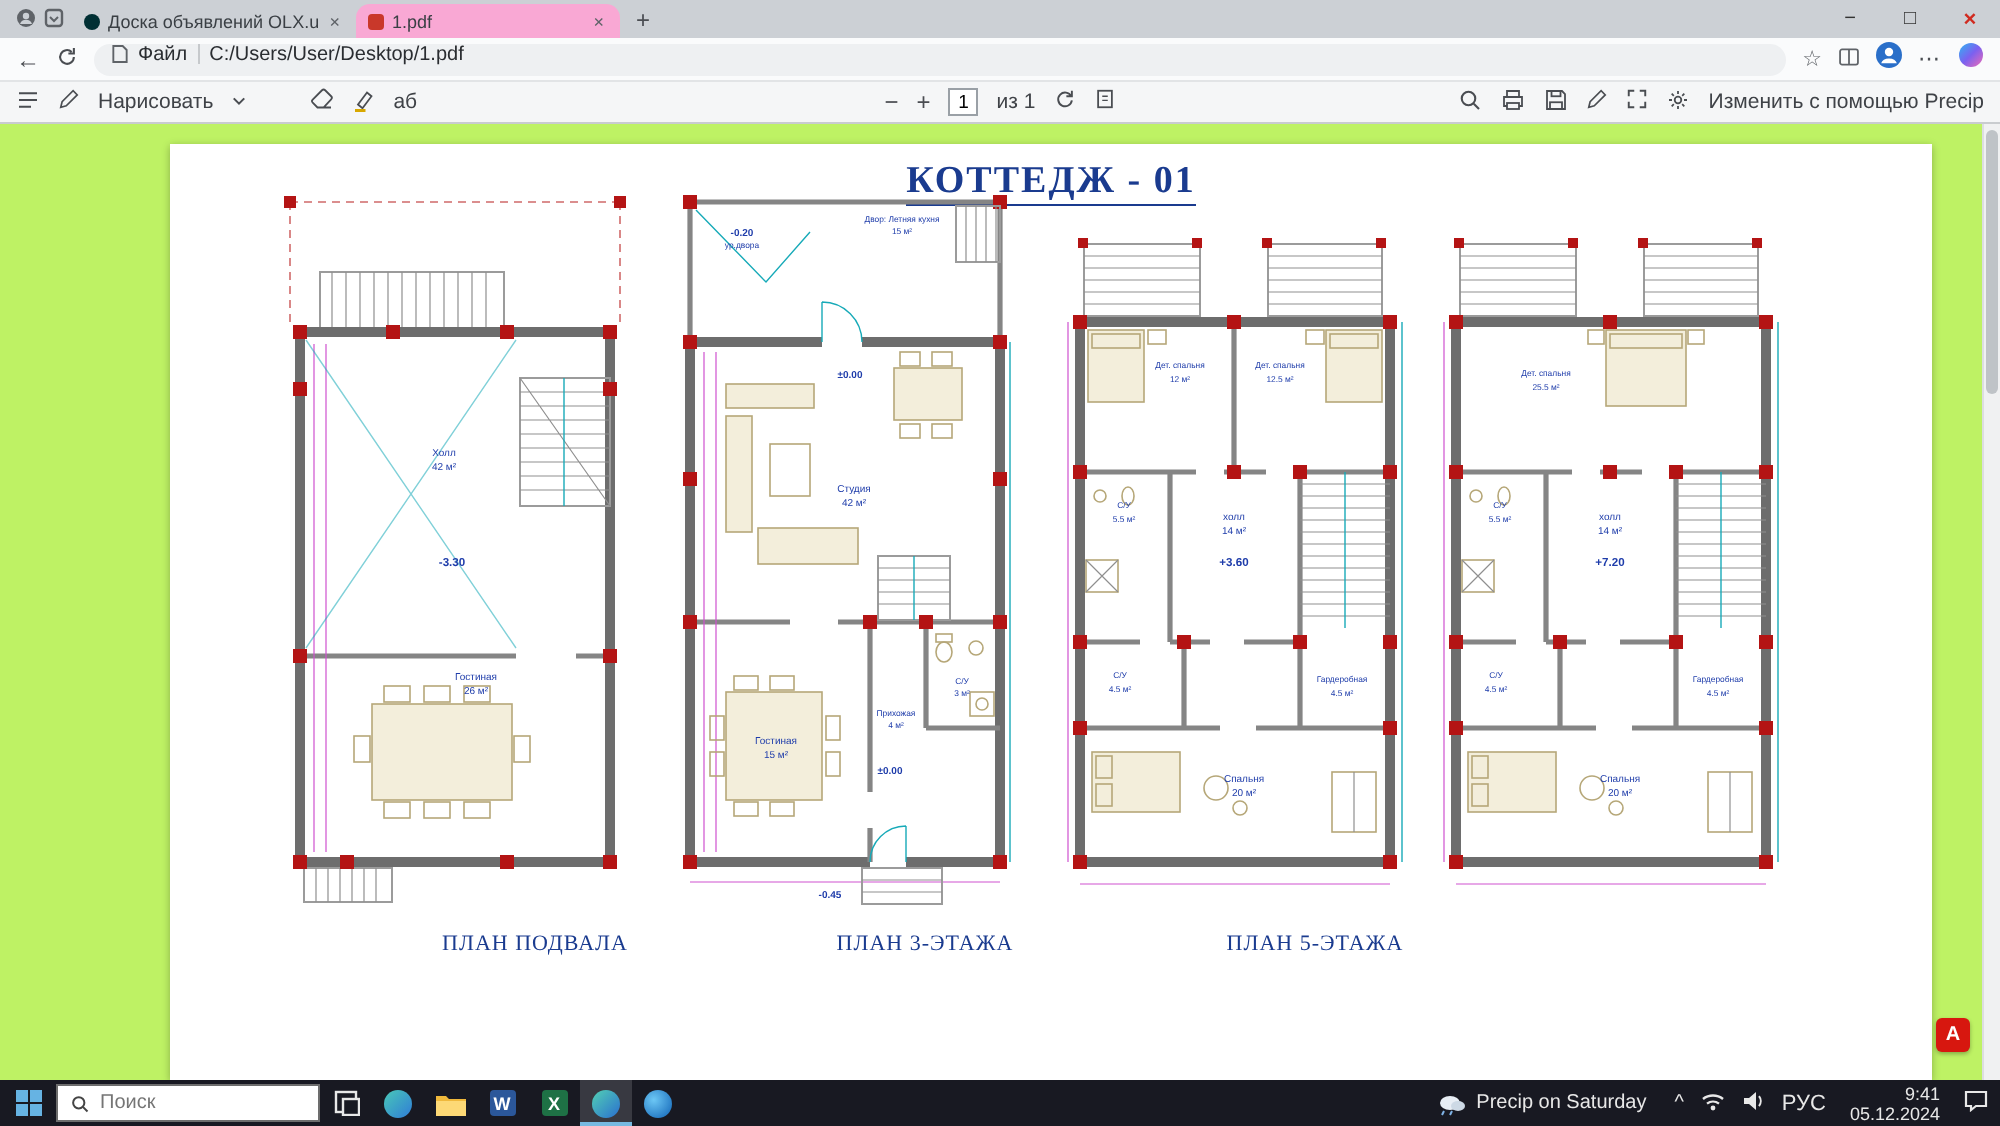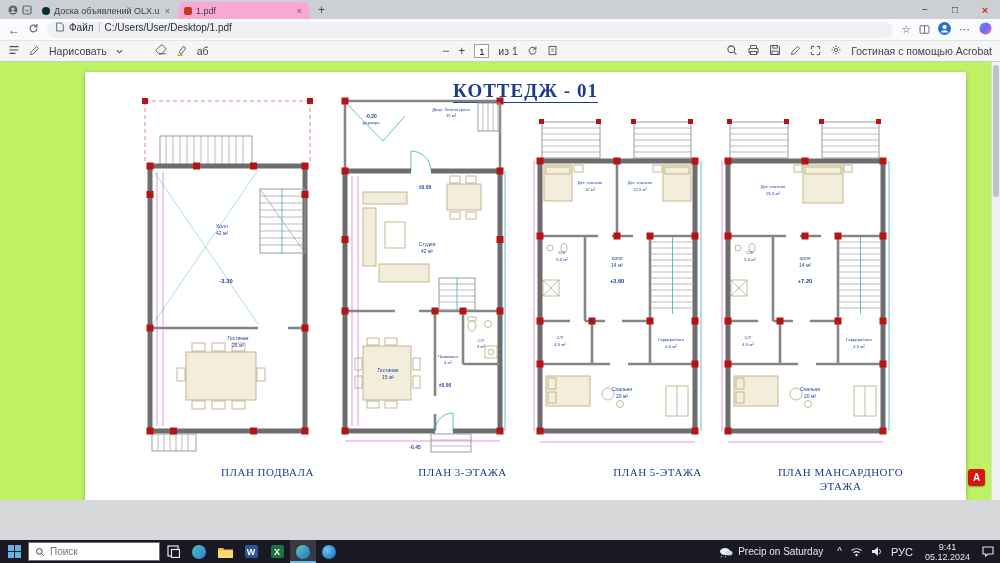--- a/index.html
+++ b/index.html
@@ -62,33 +62,33 @@
   svg.plan text { font-family:"Liberation Sans",sans-serif; }
   .lbl  { fill:#1e3caa; font-size:5px; text-anchor:middle; }
   .lbl4 { fill:#1e3caa; font-size:4.2px; text-anchor:middle; }
   .lvl  { fill:#1e3caa; font-size:5.8px; font-weight:bold; text-anchor:middle; }
 
   .acro-fab { position:absolute; right:15px; bottom:14px; width:17px; height:17px; background:#d7170f; border-radius:3px; display:flex; align-items:center; justify-content:center; color:#fff; font-size:10px; font-weight:bold; box-shadow:0 1px 2px rgba(0,0,0,.3); }
   .scrollbar { position:absolute; right:0; top:0; width:9px; height:100%; background:#f0f1f2; border-left:1px solid #dcdee0; }
   .scroll-thumb { position:absolute; top:3px; left:1px; width:6px; height:132px; background:#bfc3c7; border-radius:3px; }
 
   
-  .taskbar { height:23px; background:#181922; display:flex; align-items:center; color:#e8e8e8; flex:none;margin-top:40px; }
+  .taskbar { height:23px; background:#181922; display:flex; align-items:center; color:#e8e8e8; flex:none; }
   .tb-start { width:28px; height:23px; display:flex; align-items:center; justify-content:center; }
   .tb-search { width:132px; height:19px; background:#fff; border:1px solid #6d6d6d; display:flex; align-items:center; gap:5px; padding:0 6px; }
   .tb-search input { border:none; outline:none; width:90px; font-size:10px; font-family:"Liberation Sans",sans-serif; color:#333; background:transparent; }
   .tb-app { width:26px; height:23px; display:flex; align-items:center; justify-content:center; }
   .tb-app.open { background:rgba(255,255,255,.14); box-shadow:inset 0 -2px 0 #76b9e0; }
   .appsq { width:13px; height:13px; border-radius:2px; color:#fff; font-size:9px; font-weight:bold; display:flex; align-items:center; justify-content:center; }
   .appcirc { width:14px; height:14px; border-radius:50%; display:block; }
   .tb-weather { margin-left:auto; display:flex; align-items:center; gap:5px; font-size:10px; padding:0 8px; }
   .tb-tray { display:flex; align-items:center; gap:8px; padding:0 6px; }
   .tb-lang { font-size:11px; }
   .tb-chevron { font-size:10px; color:#e8e8e8; }
-  .tb-clock { text-align:center; font-size:9px; line-height:10px; padding:0 4px; }
+  .tb-clock { text-align:right; font-size:9px; line-height:10px; padding:0 4px; }
 </style>
 </head>
 <body>
 
 <div class="window">
 
   <div class="tabstrip">
     <div class="ts-icons">
       <span><svg width="10" height="10">
             <circle cx="5" cy="5" r="4.5" fill="#5f6368"></circle>
@@ -208,21 +208,21 @@
       <span><svg width="11" height="11" viewBox="0 0 16 16">
             <path d="M2 14l1-4 8-8 3 3-8 8z" fill="none" stroke="#4a4d52" stroke-width="1.2"></path>
           </svg></span>
       <span><svg width="11" height="11" viewBox="0 0 16 16">
             <path d="M2 6V2h4M10 2h4v4M14 10v4h-4M6 14H2v-4" fill="none" stroke="#4a4d52" stroke-width="1.4"></path>
           </svg></span>
       <span><svg width="12" height="12" viewBox="0 0 16 16">
             <circle cx="8" cy="8" r="2.2" fill="none" stroke="#4a4d52" stroke-width="1.2"></circle>
             <path d="M8 2v2M8 12v2M2 8h2M12 8h2M3.8 3.8l1.4 1.4M10.8 10.8l1.4 1.4M12.2 3.8l-1.4 1.4M5.2 10.8l-1.4 1.4" stroke="#4a4d52" stroke-width="1.2"></path>
           </svg></span>
-      <span>Гостиная с помощью Acrobat</span>
+      <span>Изменить с помощью Precip</span>
     </div>
   </div>
 
   <div class="content">
     <div class="page">
       <div class="doc-title"><span>КОТТЕДЖ - 01</span></div>
 
       <div class="planbox" style="left:55px">
         <svg class="plan" width="175" height="358" viewBox="0 0 175 358">
           <g>
@@ -540,21 +540,20 @@
             <text class="lbl" x="87" y="171">14 м²</text>
             <text class="lvl" x="87" y="187">+7.20</text>
             <text class="lbl4" x="30" y="243">С/У</text>
             <text class="lbl4" x="30" y="250">4.5 м²</text>
             <text class="lbl4" x="141" y="245">Гардеробная</text>
             <text class="lbl4" x="141" y="252">4.5 м²</text>
             <text class="lbl" x="92" y="295">Спальня</text>
             <text class="lbl" x="92" y="302">20 м²</text>
           </g>
         </svg>
-        <div class="plan-caption wrap">ПЛАН МАНСАРДНОГО ЭТАЖА</div>
       </div>
     </div>
 
     <div class="acro-fab">
         <span>A</span>
       </div>
     <div class="scrollbar">
         <div class="scroll-thumb"></div>
       </div>
   </div>

